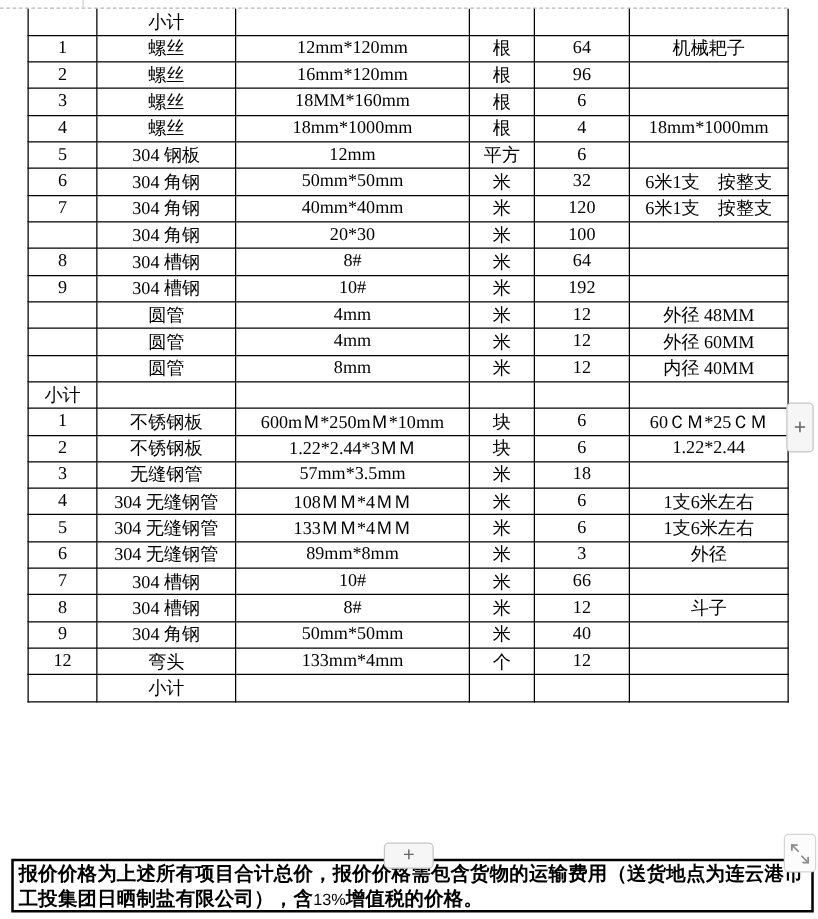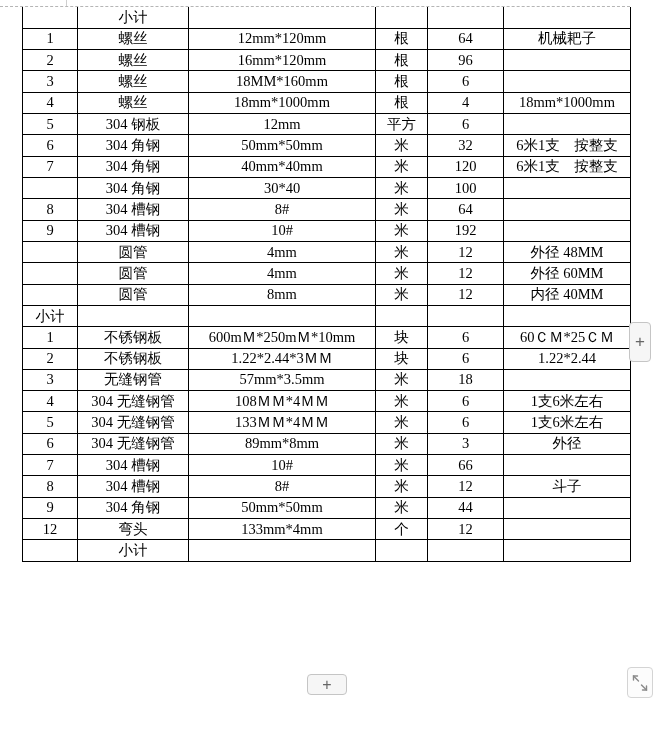--- a/index.html
+++ b/index.html
@@ -127,21 +127,21 @@
           <td>7</td>
           <td>304 角钢</td>
           <td>40mm*40mm</td>
           <td>米</td>
           <td>120</td>
           <td>6米1支　按整支</td>
         </tr>
         <tr>
           <td></td>
           <td>304 角钢</td>
-          <td>30*40</td>
+          <td>20*30</td>
           <td>米</td>
           <td>100</td>
           <td></td>
         </tr>
         <tr>
           <td>8</td>
           <td>304 槽钢</td>
           <td>8#</td>
           <td>米</td>
           <td>64</td>
@@ -249,21 +249,21 @@
           <td>8#</td>
           <td>米</td>
           <td>12</td>
           <td>斗子</td>
         </tr>
         <tr>
           <td>9</td>
           <td>304 角钢</td>
           <td>50mm*50mm</td>
           <td>米</td>
-          <td>44</td>
+          <td>40</td>
           <td></td>
         </tr>
         <tr>
           <td>12</td>
           <td>弯头</td>
           <td>133mm*4mm</td>
           <td>个</td>
           <td>12</td>
           <td></td>
         </tr>
@@ -290,14 +290,17 @@
     <svg width="20" height="22" viewBox="0 0 20 22">
       <g stroke="#8a8a8a" stroke-width="1.4" fill="none" stroke-linecap="round">
         <line x1="8.5" y1="9" x2="3.5" y2="4"></line>
         <polyline points="3.5,8 3.5,4 7.5,4"></polyline>
         <line x1="11.5" y1="13" x2="16.5" y2="18"></line>
         <polyline points="16.5,14 16.5,18 12.5,18"></polyline>
       </g>
     </svg>
   </div>
 
+  <div class="footer-note">
+    <span>报价价格为上述所有项目合计总价，报价价格需包含货物的运输费用（送货地点为连云港市工投集团日晒制盐有限公司），含</span><span class="pct">13%</span><span>增值税的价格。</span>
+  </div>
 
 </div>
 
 </body></html>

